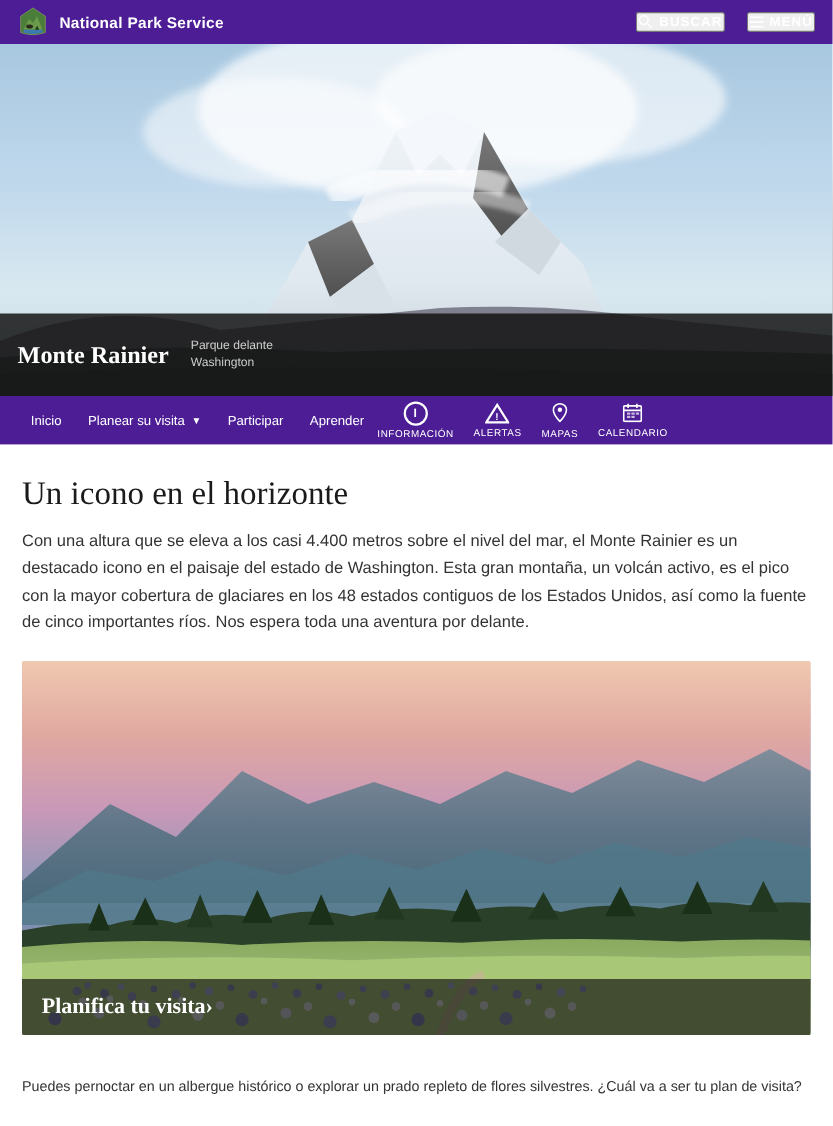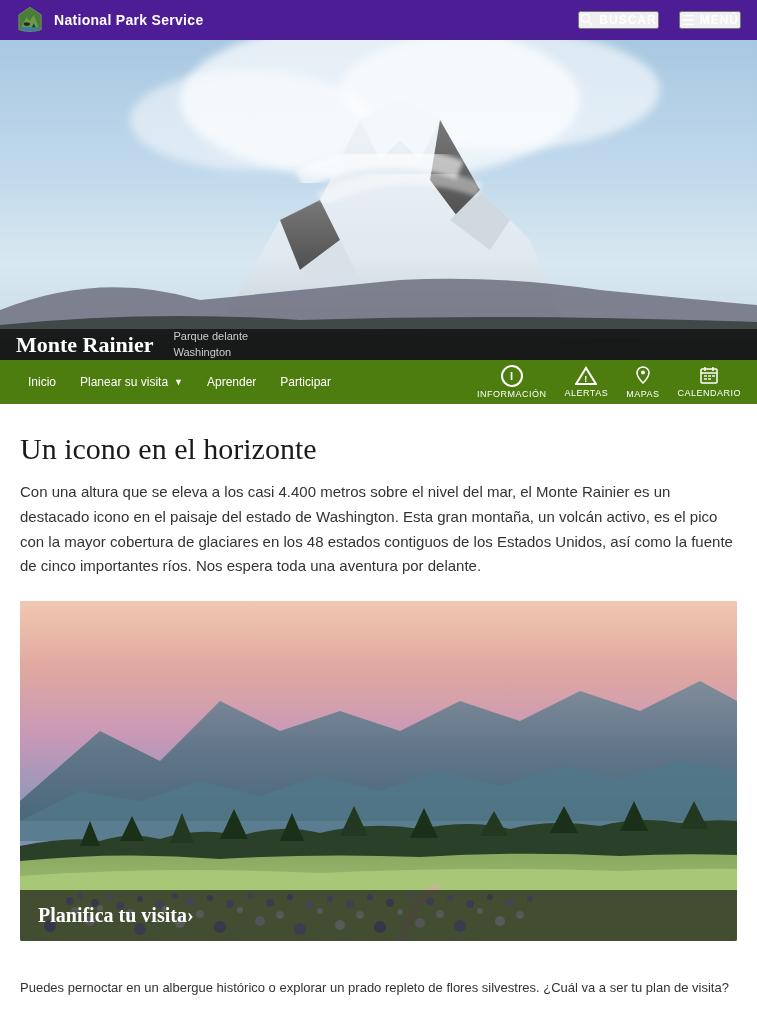--- a/index.html
+++ b/index.html
@@ -80,21 +80,21 @@
     
     .hero-svg {
       position: absolute;
       top: 0; left: 0;
       width: 100%; height: 100%;
     }
 
     
     .park-title-bar {
       background: rgba(20,20,20,0.85);
-      padding: 0 16px;
+      padding: 22px 16px;
       display: flex;
       align-items: center;
       gap: 20px;
       position: absolute;
       bottom: 0;
       left: 0;
       right: 0;
     }
     .park-name {
       color: #fff;
@@ -104,24 +104,23 @@
     }
     .park-subtitle {
       color: #ccc;
       font-size: 11px;
       font-family: Arial, sans-serif;
       line-height: 1.4;
     }
 
     
     .secondary-nav {
-      background: #4d7c0f;
-      display: flex;
-      align-items: center;
-      justify-content: space-between;
+      background: #4c1d95;
+      display: flex;
+      align-items: center;
       padding: 0 16px;
       height: 44px;
     }
     .secondary-nav-left {
       display: flex;
       align-items: center;
       gap: 0;
     }
     .nav-item {
       color: #fff;
@@ -360,24 +359,24 @@
 <nav class="secondary-nav">
   <div class="secondary-nav-left">
     <div class="nav-item">
       <span>Inicio</span>
     </div>
     <div class="nav-item">
       <span>Planear su visita</span>
       <span class="nav-dropdown-arrow">▼</span>
     </div>
     <div class="nav-item">
+      <span>Participar</span>
+    </div>
+    <div class="nav-item">
       <span>Aprender</span>
-    </div>
-    <div class="nav-item">
-      <span>Participar</span>
     </div>
   </div>
   <div class="secondary-nav-right">
     <div class="nav-icon-item">
       <div class="nav-icon-circle">i</div>
       <span>INFORMACIÓN</span>
     </div>
     <div class="nav-icon-item">
       <div style="width:22px;height:20px;display:flex;align-items:center;justify-content:center;">
         <svg viewBox="0 0 22 20" width="22" height="20">

